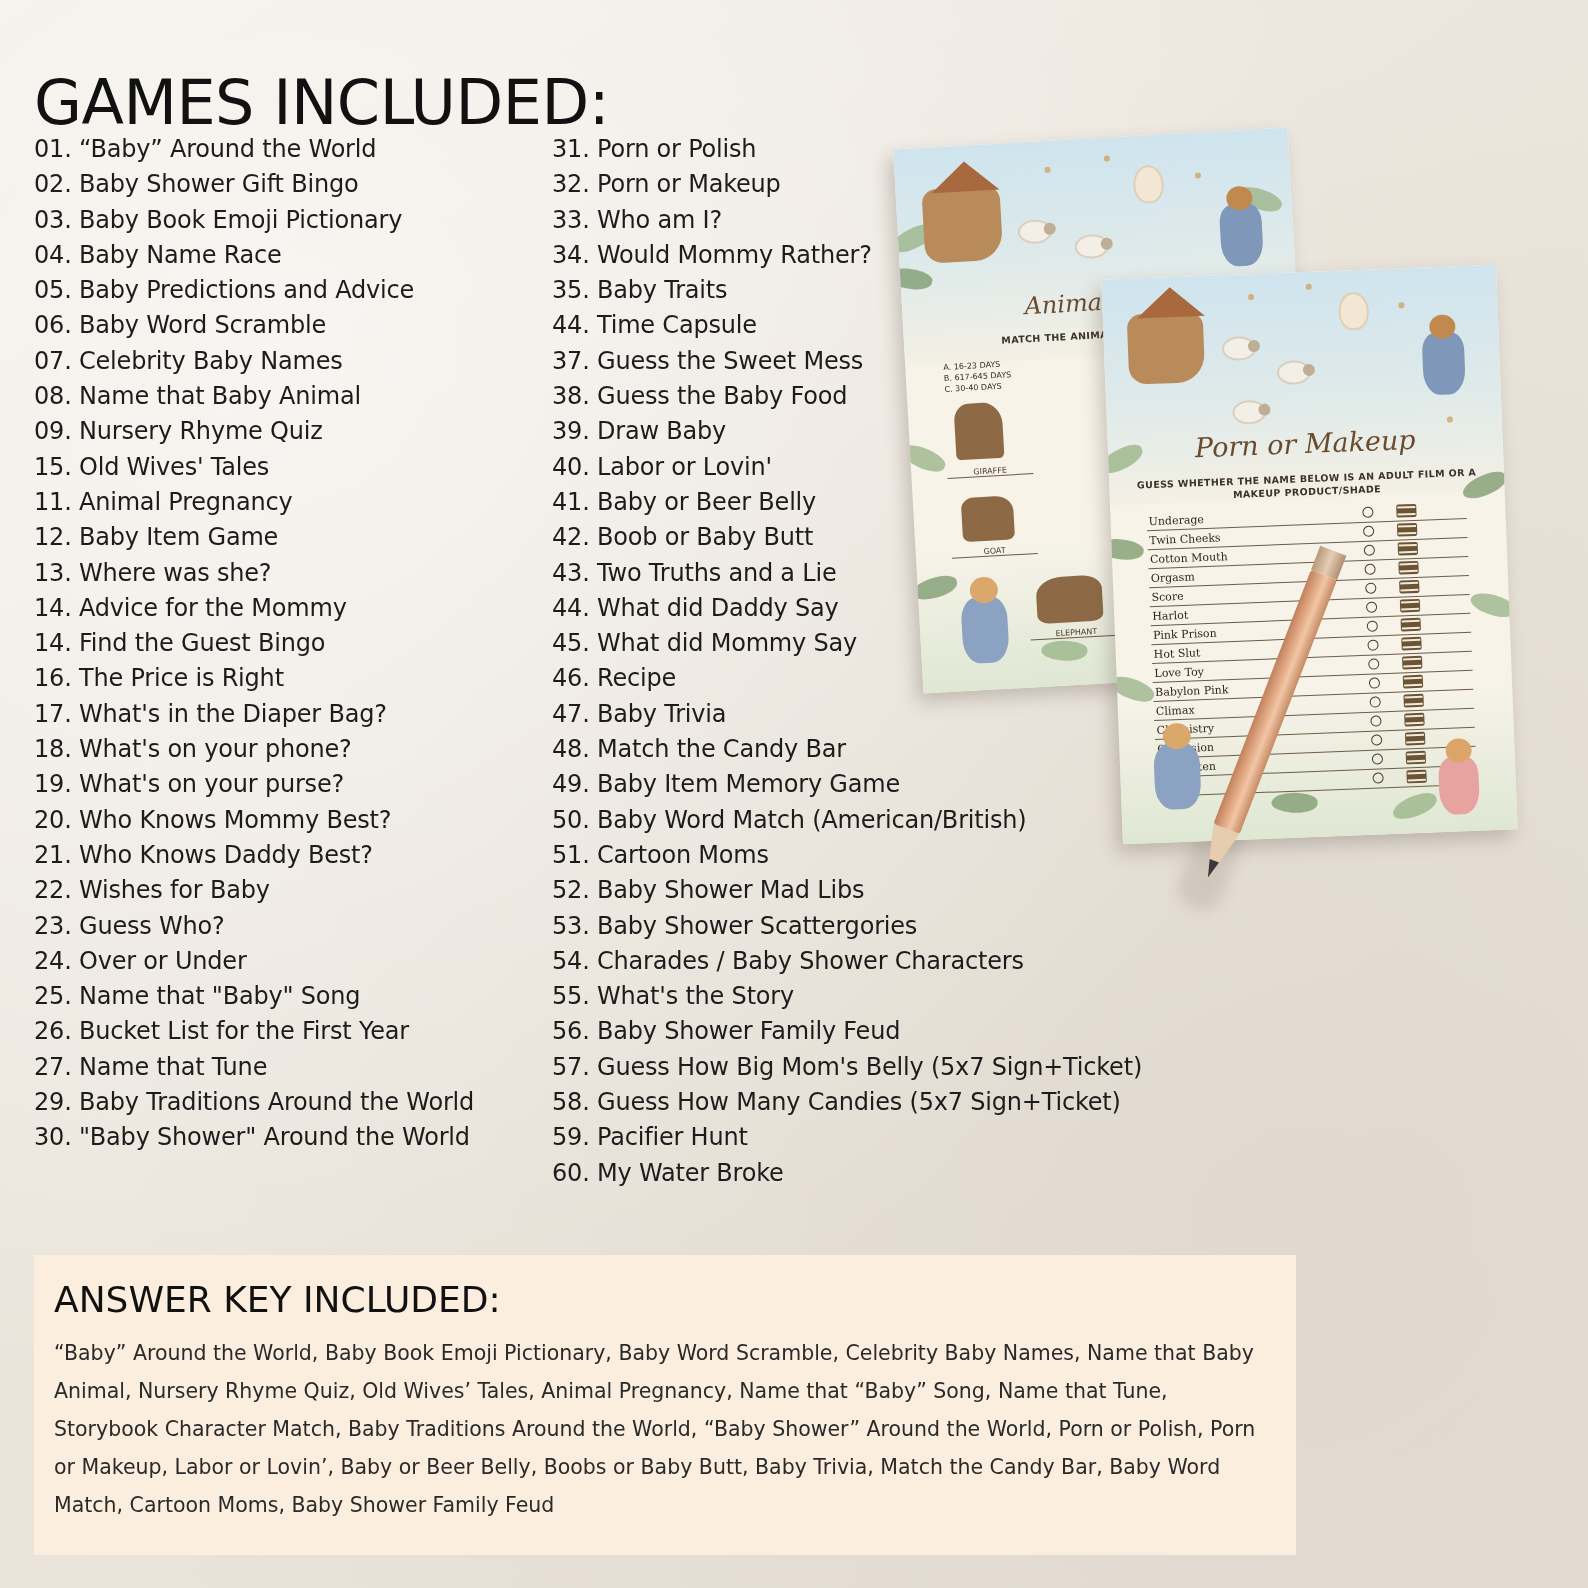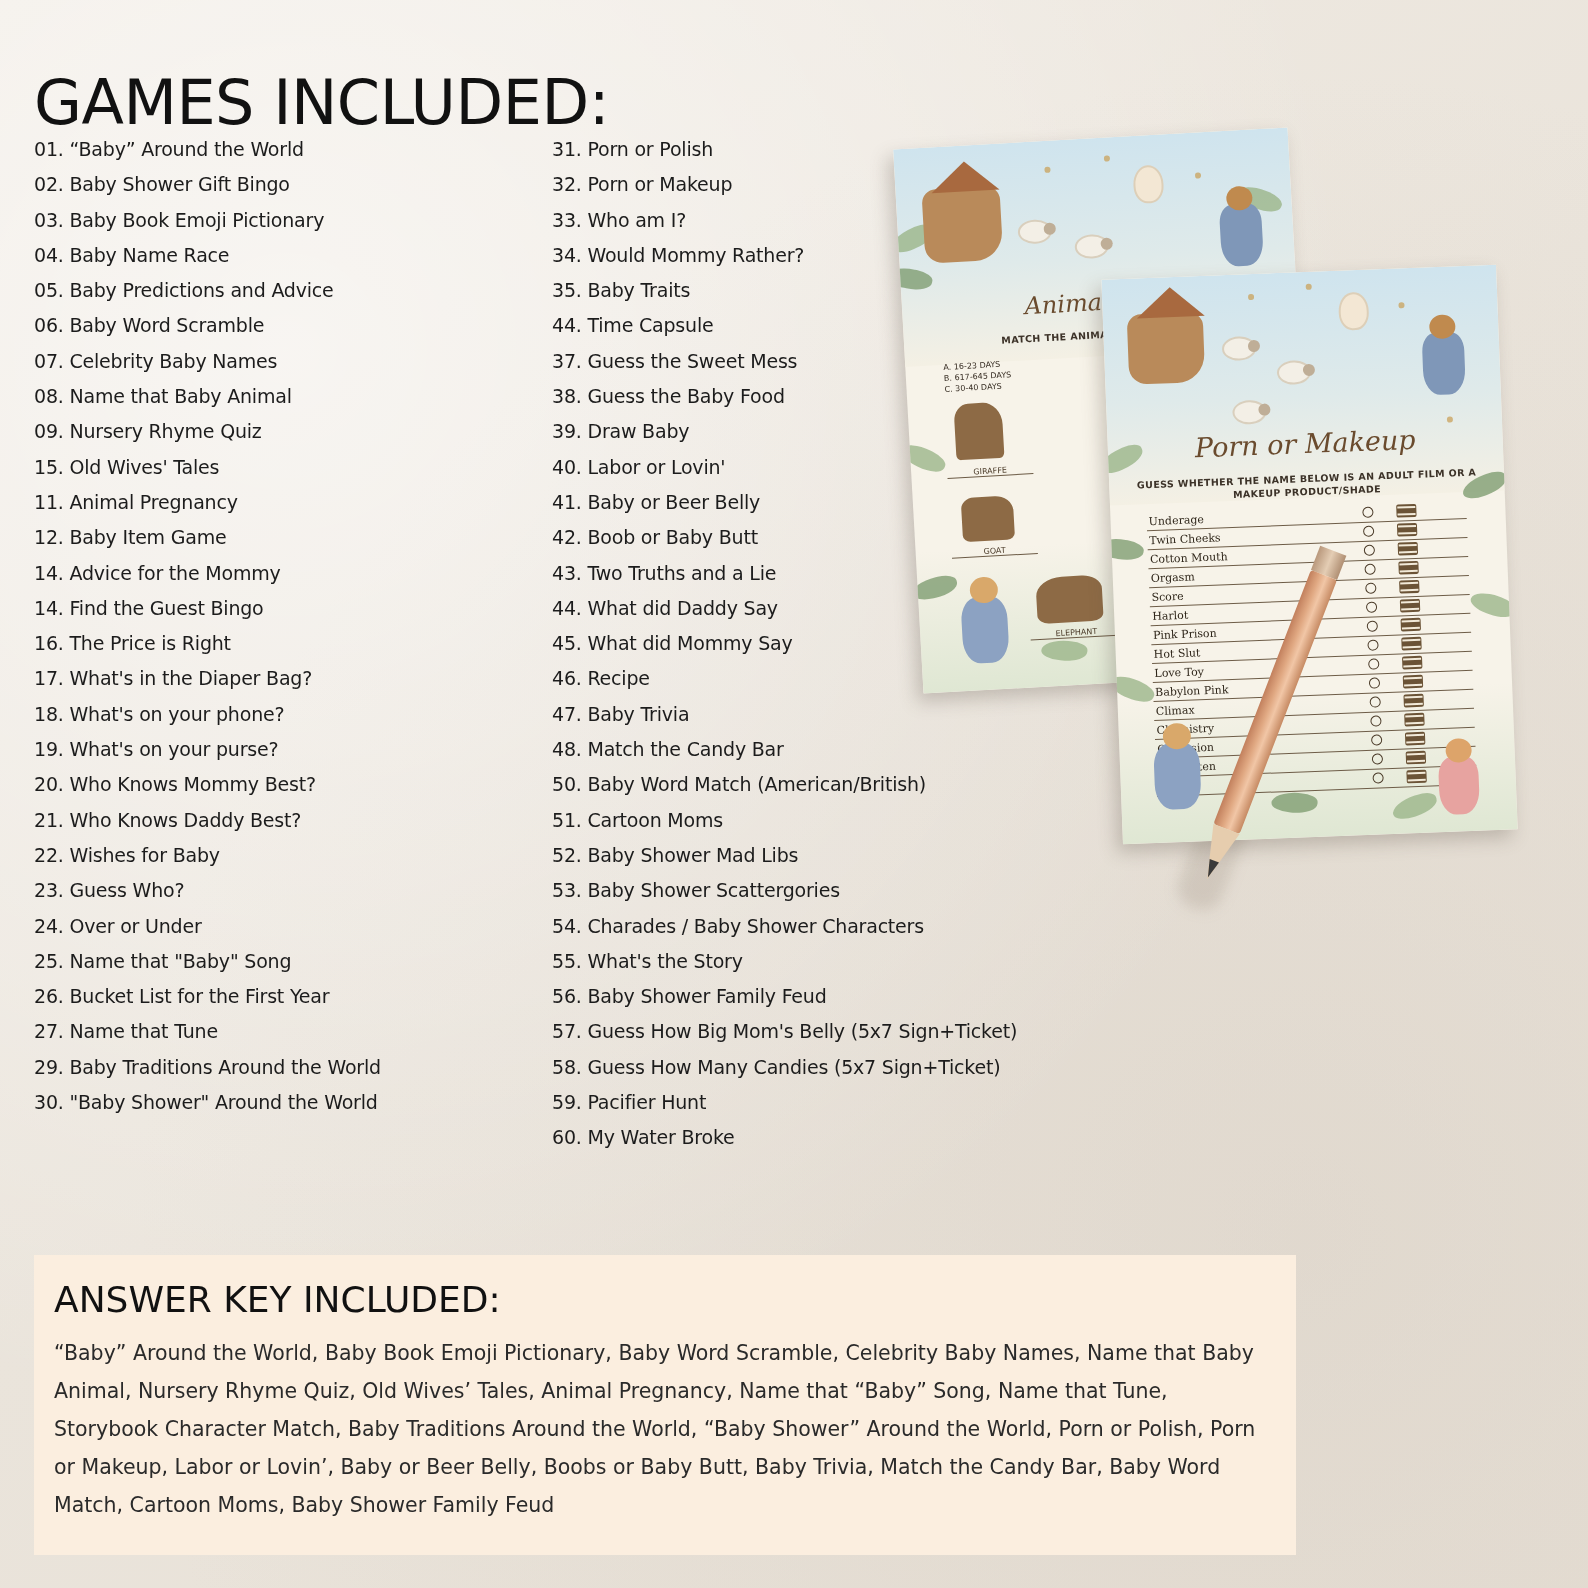--- a/index.html
+++ b/index.html
@@ -42,21 +42,21 @@
     width: 1100px;
   }
   .col {
     position: absolute;
     top: 0;
   }
   .col-left { left: 0; width: 520px; }
   .col-right { left: 518px; width: 660px; }
 
   .game-item {
-    font-size: 19px;
+    font-size: 24px;
     line-height: 35.3px;
     color: #1c1c1c;
     white-space: nowrap;
     font-family: "DejaVu Sans", sans-serif;
     letter-spacing: -0.2px;
   }
 
   
   .answer-panel {
     position: absolute;
@@ -348,20 +348,21 @@
     <div class="game-item">03. Baby Book Emoji Pictionary</div>
     <div class="game-item">04. Baby Name Race</div>
     <div class="game-item">05. Baby Predictions and Advice</div>
     <div class="game-item">06. Baby Word Scramble</div>
     <div class="game-item">07. Celebrity Baby Names</div>
     <div class="game-item">08. Name that Baby Animal</div>
     <div class="game-item">09. Nursery Rhyme Quiz</div>
     <div class="game-item">15. Old Wives' Tales</div>
     <div class="game-item">11. Animal Pregnancy</div>
     <div class="game-item">12. Baby Item Game</div>
+    <div class="game-item">13. Where was she?</div>
     <div class="game-item">14. Advice for the Mommy</div>
     <div class="game-item">14. Find the Guest Bingo</div>
     <div class="game-item">16. The Price is Right</div>
     <div class="game-item">17. What's in the Diaper Bag?</div>
     <div class="game-item">18. What's on your phone?</div>
     <div class="game-item">19. What's on your purse?</div>
     <div class="game-item">20. Who Knows Mommy Best?</div>
     <div class="game-item">21. Who Knows Daddy Best?</div>
     <div class="game-item">22. Wishes for Baby</div>
     <div class="game-item">23. Guess Who?</div>
@@ -385,20 +386,21 @@
     <div class="game-item">39. Draw Baby</div>
     <div class="game-item">40. Labor or Lovin'</div>
     <div class="game-item">41. Baby or Beer Belly</div>
     <div class="game-item">42. Boob or Baby Butt</div>
     <div class="game-item">43. Two Truths and a Lie</div>
     <div class="game-item">44. What did Daddy Say</div>
     <div class="game-item">45. What did Mommy Say</div>
     <div class="game-item">46. Recipe</div>
     <div class="game-item">47. Baby Trivia</div>
     <div class="game-item">48. Match the Candy Bar</div>
+    <div class="game-item">49. Baby Item Memory Game</div>
     <div class="game-item">50. Baby Word Match (American/British)</div>
     <div class="game-item">51. Cartoon Moms</div>
     <div class="game-item">52. Baby Shower Mad Libs</div>
     <div class="game-item">53. Baby Shower Scattergories</div>
     <div class="game-item">54. Charades / Baby Shower Characters</div>
     <div class="game-item">55. What's the Story</div>
     <div class="game-item">56. Baby Shower Family Feud</div>
     <div class="game-item">57. Guess How Big Mom's Belly (5x7 Sign+Ticket)</div>
     <div class="game-item">58. Guess How Many Candies (5x7 Sign+Ticket)</div>
     <div class="game-item">59. Pacifier Hunt</div>

